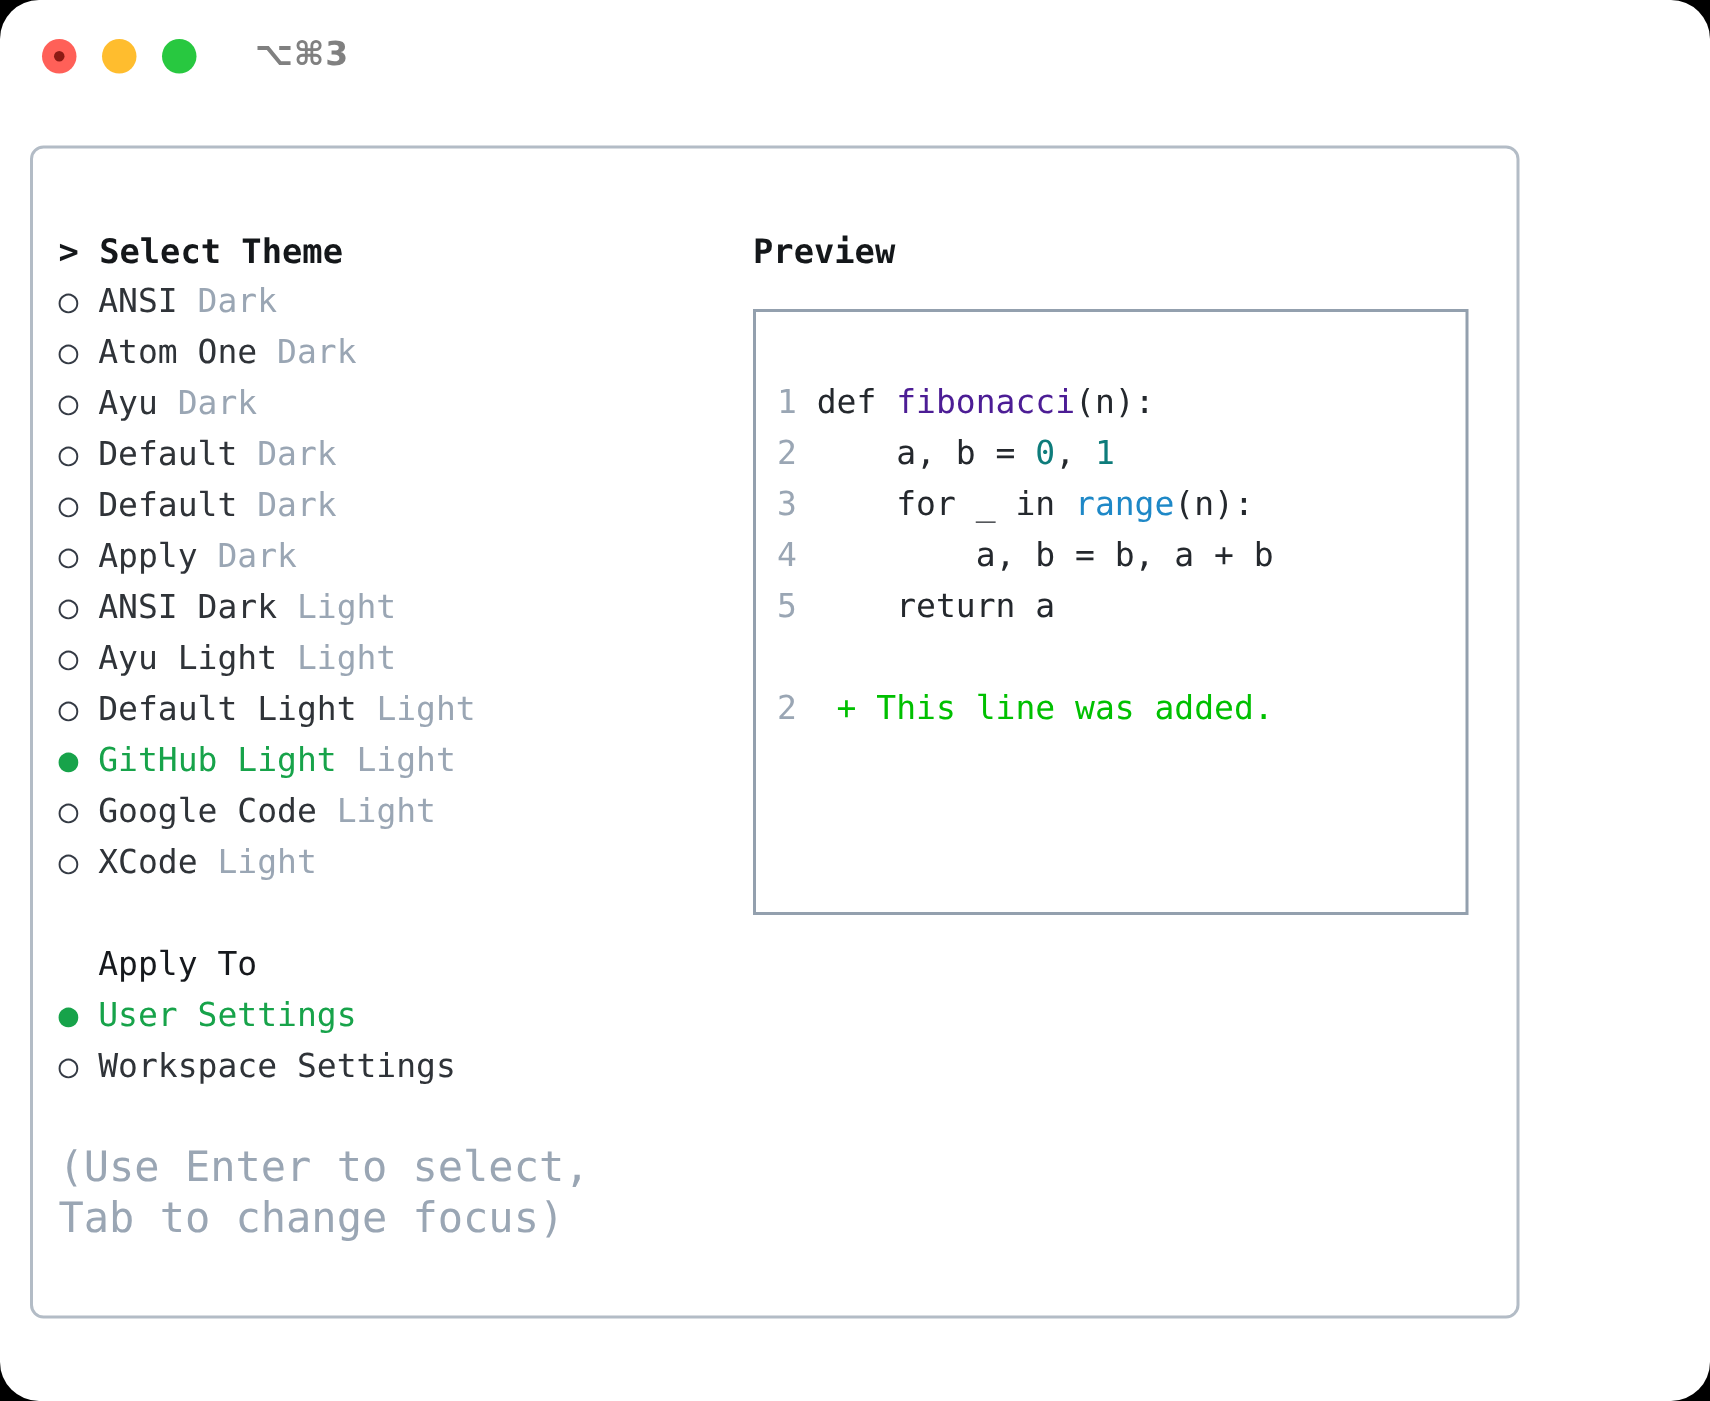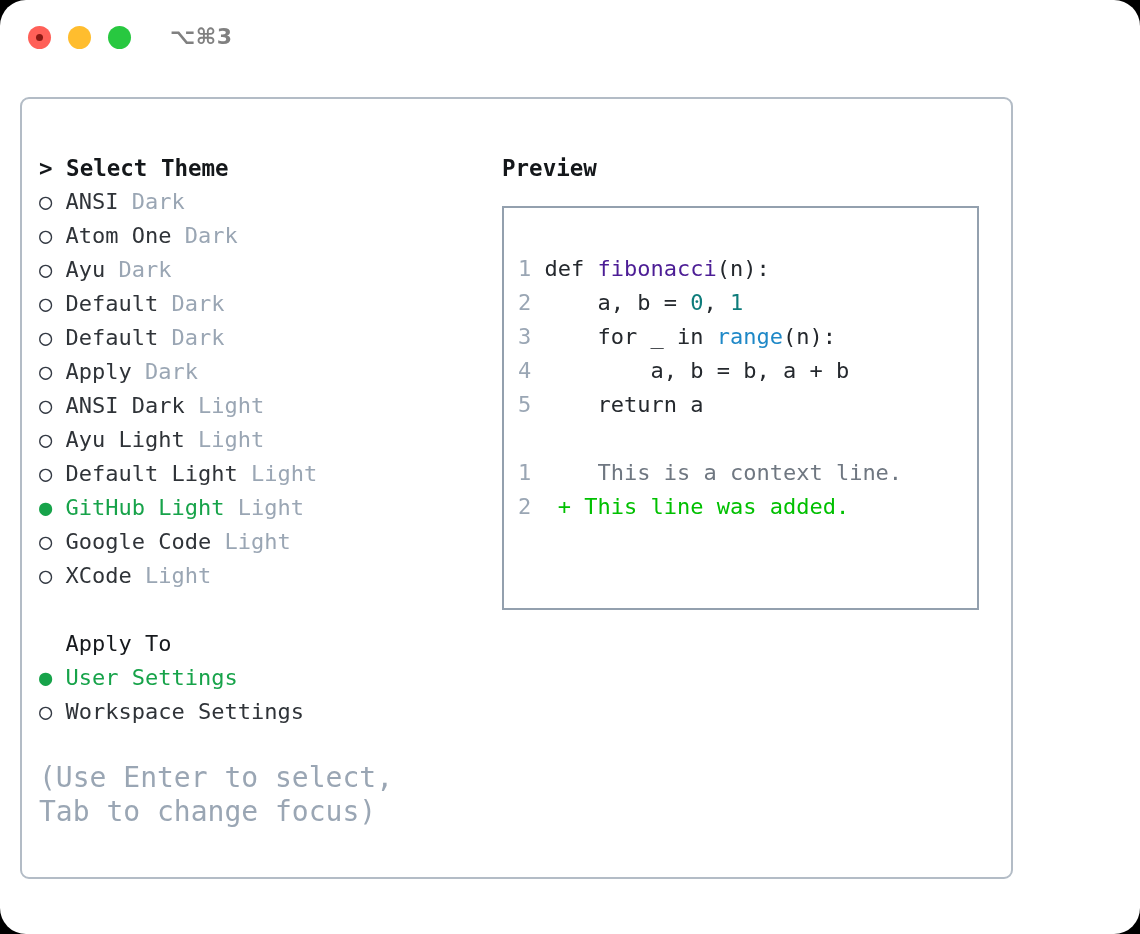--- a/index.html
+++ b/index.html
@@ -233,20 +233,19 @@
       <div id="code-box">
         <div id="code-lines">
             <div class="code-line"><span class="lineno">1</span><span> </span><span class="tok-plain">def </span><span class="tok-fn">fibonacci</span><span class="tok-plain">(n):</span></div>
             <div class="code-line"><span class="lineno">2</span><span> </span><span class="tok-plain">    a, b = </span><span class="tok-num">0</span><span class="tok-plain">, </span><span class="tok-num">1</span></div>
             <div class="code-line"><span class="lineno">3</span><span> </span><span class="tok-plain">    for _ in </span><span class="tok-builtin">range</span><span class="tok-plain">(n):</span></div>
             <div class="code-line"><span class="lineno">4</span><span> </span><span class="tok-plain">        a, b = b, a + b</span></div>
             <div class="code-line"><span class="lineno">5</span><span> </span><span class="tok-plain">    return a</span></div>
           </div>
         <div class="diff-gap"></div>
         <div id="diff-lines">
-            <div class="code-line"><span class="lineno">1</span><span class="diff-context"><span>   </span><span>  This is a context line.</span></span></div>
             <div class="code-line"><span class="lineno">2</span><span class="diff-add"><span>  +</span><span> This line was added.</span></span></div>
           </div>
       </div>
     </div>
 
   </div>
 </div>
 
 </body></html>

